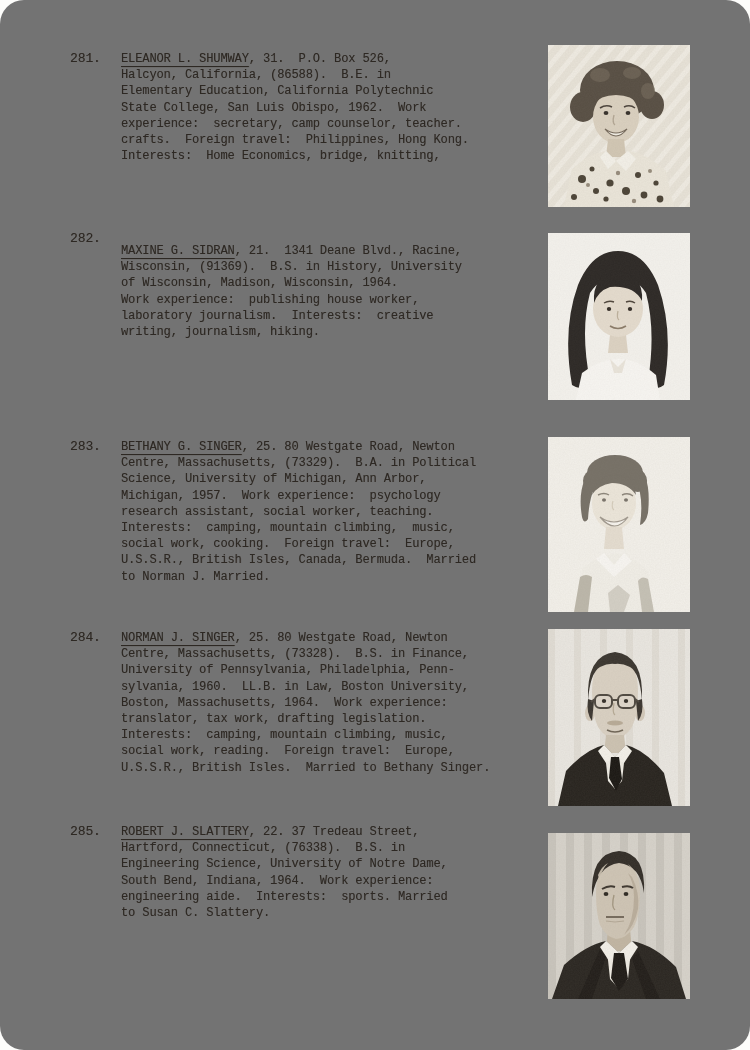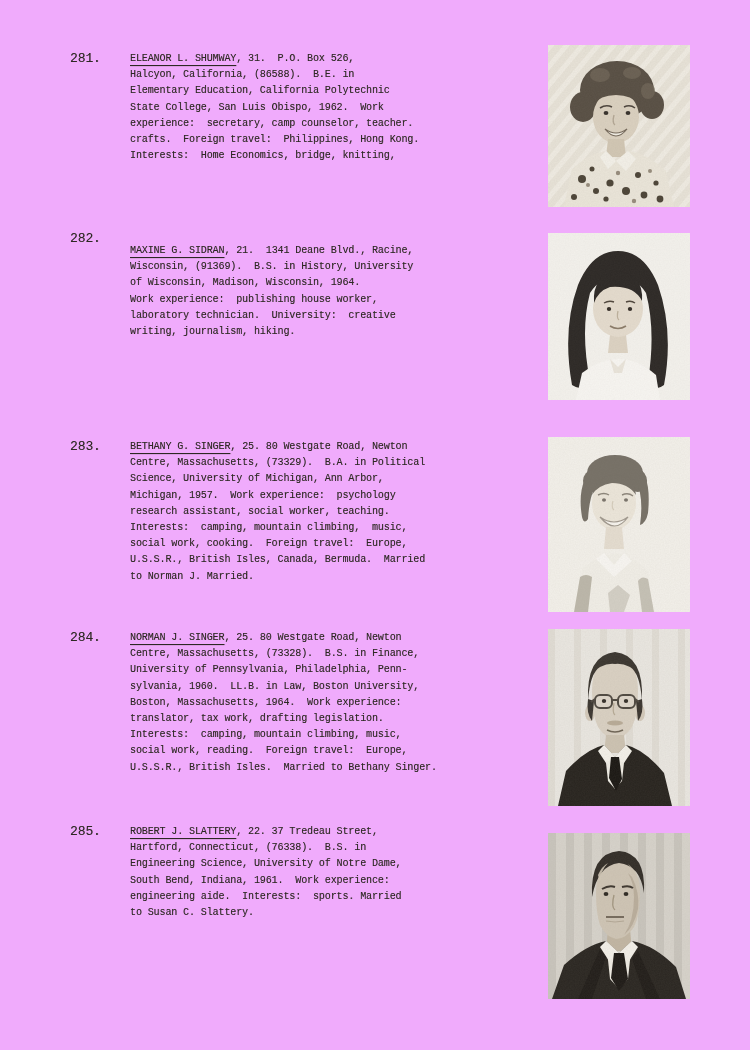--- a/index.html
+++ b/index.html
@@ -2,28 +2,28 @@
 <html><head>
 <meta charset="utf-8">
 <style>
   html,body{margin:0;padding:0;}
   body{
     width:750px;height:1050px;position:relative;overflow:hidden;
     background:#fdfdfb;
     font-family:"Liberation Mono","DejaVu Sans Mono",monospace;
     color:#2d2823;
   }
-  .page{position:absolute;inset:0;background:#f0abfc;}
+  .page{position:absolute;inset:0;background:#737373;border-radius:24px;}
   .num{
     position:absolute;left:70px;font-size:13px;line-height:16.2px;
     letter-spacing:-0.1px;white-space:pre;
     text-shadow:0.3px 0.3px 0 rgba(52,45,38,0.38);
   }
   .txt{
-    position:absolute;left:130px;width:440px;font-size:10px;line-height:16.2px;
+    position:absolute;left:121px;width:440px;font-size:12px;line-height:16.2px;
     letter-spacing:-0.1px;
     text-shadow:0.3px 0.3px 0 rgba(52,45,38,0.38);
   }
   .line{white-space:pre;}
   .name{
     text-decoration:underline;
     text-underline-offset:3.5px;
     text-decoration-thickness:1.2px;
   }
   .photo{position:absolute;left:548px;width:142px;margin:0;padding:0;}
@@ -112,21 +112,21 @@
       <rect width="142" height="162" filter="url(#grain)" opacity="0.5"></rect>
     </svg>
   </figure>
 
   <div class="num" style="top:231px">282.</div>
   <div class="txt" style="top:243px">
     <div class="line"><span class="name">MAXINE G. SIDRAN</span><span>, 21.  1341 Deane Blvd., Racine,</span></div>
     <div class="line">Wisconsin, (91369).  B.S. in History, University</div>
     <div class="line">of Wisconsin, Madison, Wisconsin, 1964.</div>
     <div class="line">Work experience:  publishing house worker,</div>
-    <div class="line">laboratory technician.  University:  creative</div>
+    <div class="line">laboratory journalism.  Interests:  creative</div>
     <div class="line">writing, journalism, hiking.</div>
   </div>
   <figure class="photo" style="top:233px;height:167px" aria-label="young woman with long dark flipped hair and white blouse">
     <svg viewBox="0 0 142 167" width="142" height="167">
       <rect width="142" height="167" fill="#f3f1ec"></rect>
       <path d="M62,102 L78,102 L80,120 L60,120 Z" fill="#dcd2c2"></path>
       <ellipse cx="70" cy="76" rx="25" ry="28" fill="#e4dbcd"></ellipse>
       <path d="M24,152 Q14,96 30,52 Q44,18 70,18 Q96,18 110,52 Q126,98 116,152 Q106,160 100,148 Q108,98 98,60 Q88,44 70,44 Q52,44 42,60 Q32,98 42,148 Q36,160 24,152 Z" fill="#2d2926"></path>
       <path d="M46,70 Q44,42 70,38 Q96,42 94,68 Q86,52 62,54 Q50,58 46,70 Z" fill="#2d2926"></path>
       <path d="M56,70 q5,-3 10,-1" stroke="#4f463c" stroke-width="1.4" fill="none"></path>
@@ -221,21 +221,21 @@
       <path d="M63,128 L71,128 L74,150 L68,162 L61,149 Z" fill="#1a1713"></path>
       <rect width="142" height="177" filter="url(#grain)" opacity="0.5"></rect>
     </svg>
   </figure>
 
   <div class="num" style="top:824px">285.</div>
   <div class="txt" style="top:824px">
     <div class="line"><span class="name">ROBERT J. SLATTERY</span><span>, 22. 37 Tredeau Street,</span></div>
     <div class="line">Hartford, Connecticut, (76338).  B.S. in</div>
     <div class="line">Engineering Science, University of Notre Dame,</div>
-    <div class="line">South Bend, Indiana, 1961.  Work experience:</div>
+    <div class="line">South Bend, Indiana, 1964.  Work experience:</div>
     <div class="line">engineering aide.  Interests:  sports. Married</div>
     <div class="line">to Susan C. Slattery.</div>
   </div>
   <figure class="photo" style="top:833px;height:166px" aria-label="man with slicked-back hair wearing dark suit and tie">
     <svg viewBox="0 0 142 166" width="142" height="166">
       <rect width="142" height="166" fill="url(#vStripes)"></rect>
       <path d="M60,96 L82,96 L84,118 L58,118 Z" fill="#c2b6a3"></path>
       <path d="M48,60 Q48,28 70,28 Q92,30 92,60 Q92,82 86,94 Q78,106 68,106 Q58,104 52,92 Q48,80 48,60 Z" fill="#cfc5b5"></path>
       <path d="M84,44 Q92,60 90,76 Q86,94 76,102 Q86,88 86,64 Q86,50 80,40 Z" fill="#b4a896" opacity="0.8"></path>
       <path d="M44,64 Q42,20 71,18 Q98,20 96,60 Q92,32 71,30 Q50,32 44,64 Z" fill="#322d27"></path>

